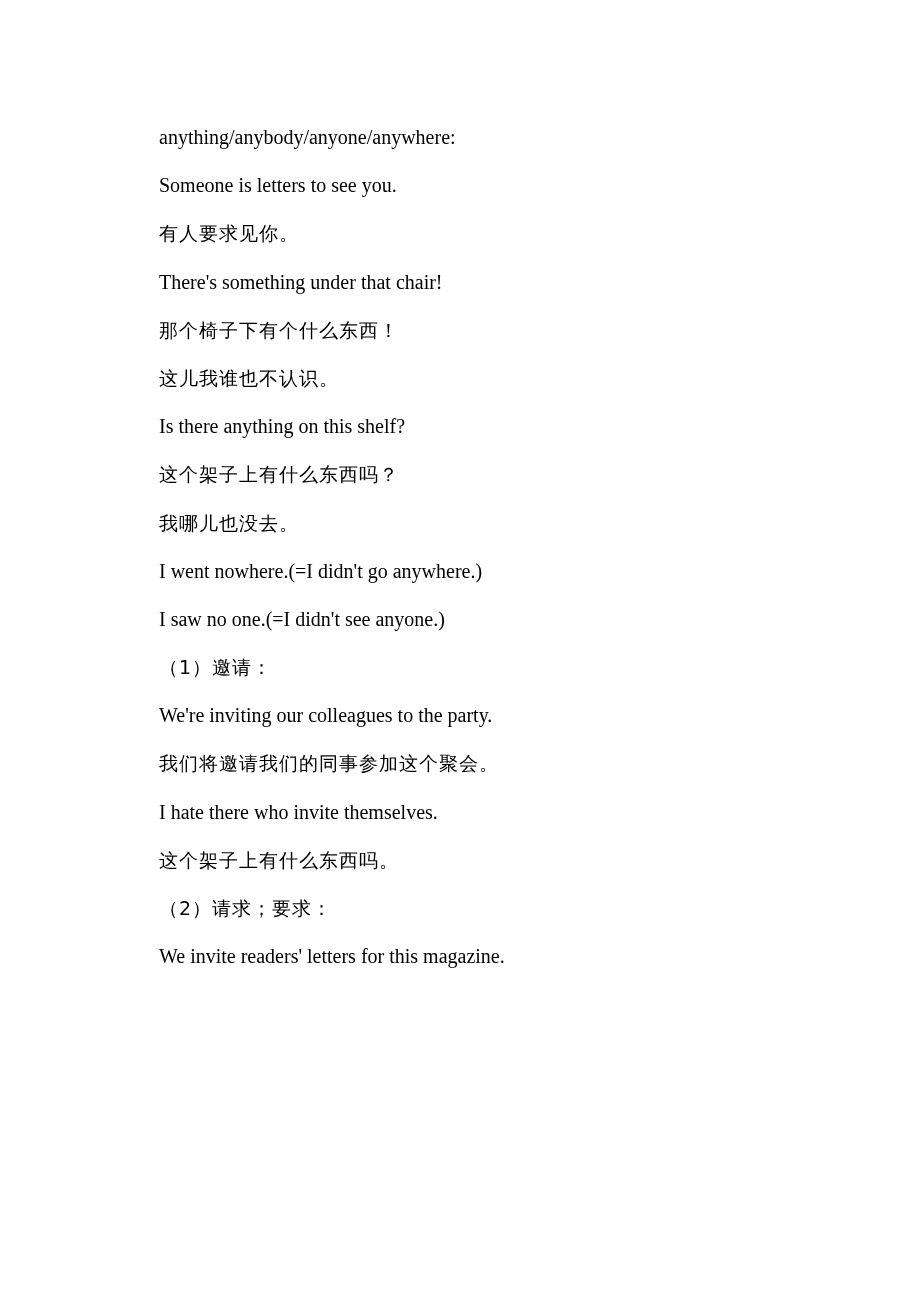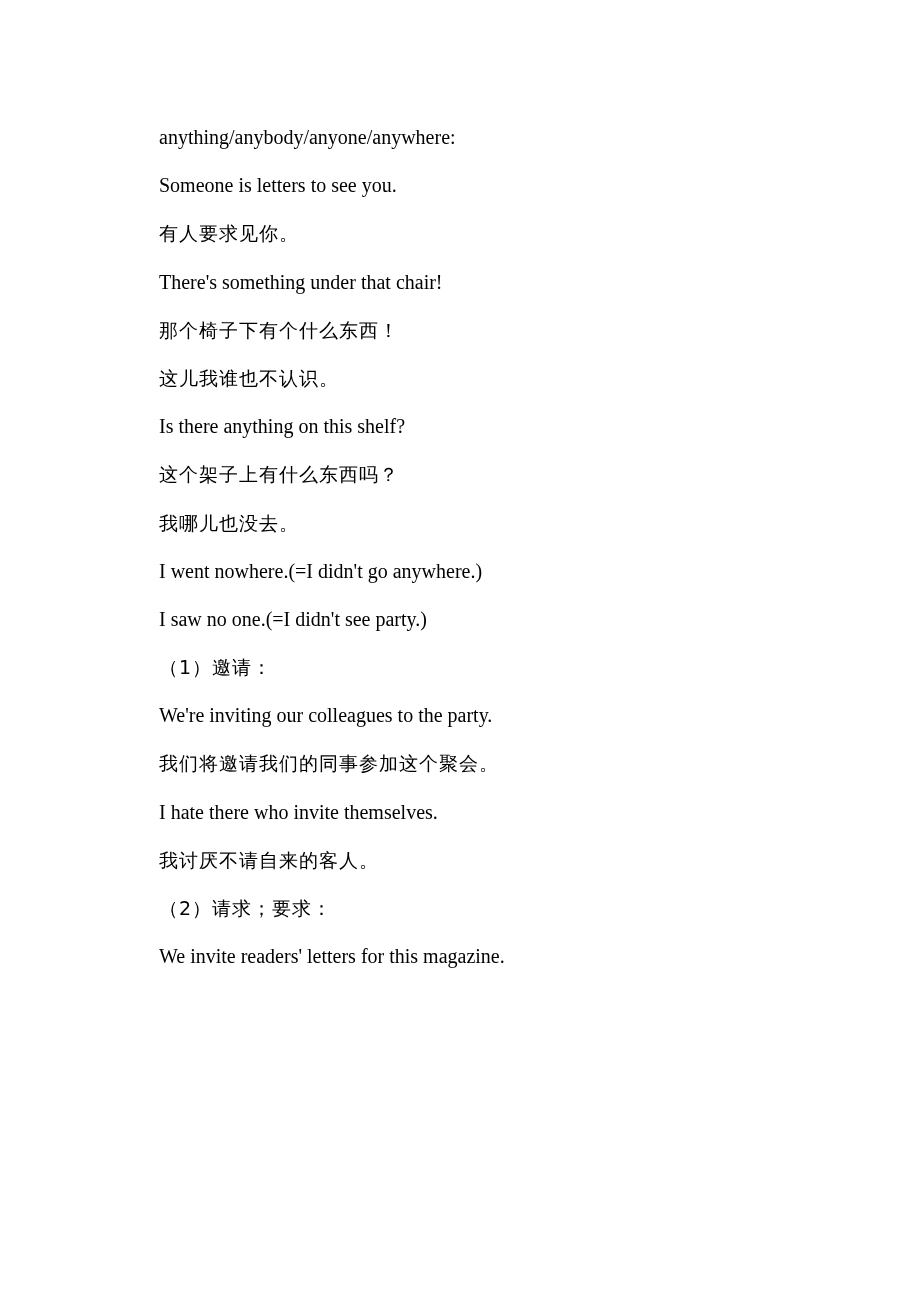--- a/index.html
+++ b/index.html
@@ -50,22 +50,22 @@
     <div class="line">anything/anybody/anyone/anywhere:</div>
     <div class="line">Someone is letters to see you.</div>
     <div class="line cn">有人要求见你。</div>
     <div class="line">There's something under that chair!</div>
     <div class="line cn">那个椅子下有个什么东西！</div>
     <div class="line cn">这儿我谁也不认识。</div>
     <div class="line">Is there anything on this shelf?</div>
     <div class="line cn">这个架子上有什么东西吗？</div>
     <div class="line cn">我哪儿也没去。</div>
     <div class="line">I went nowhere.(=I didn't go anywhere.)</div>
-    <div class="line">I saw no one.(=I didn't see party.)</div>
+    <div class="line">I saw no one.(=I didn't see anyone.)</div>
     <div class="line cn">（1）邀请：</div>
     <div class="line">We're inviting our colleagues to the party.</div>
     <div class="line cn">我们将邀请我们的同事参加这个聚会。</div>
     <div class="line">I hate there who invite themselves.</div>
-    <div class="line cn">我讨厌不请自来的客人。</div>
+    <div class="line cn">这个架子上有什么东西吗。</div>
     <div class="line cn">（2）请求；要求：</div>
     <div class="line">We invite readers' letters for this magazine.</div>
   </div>
 </div>
 
 </body></html>

